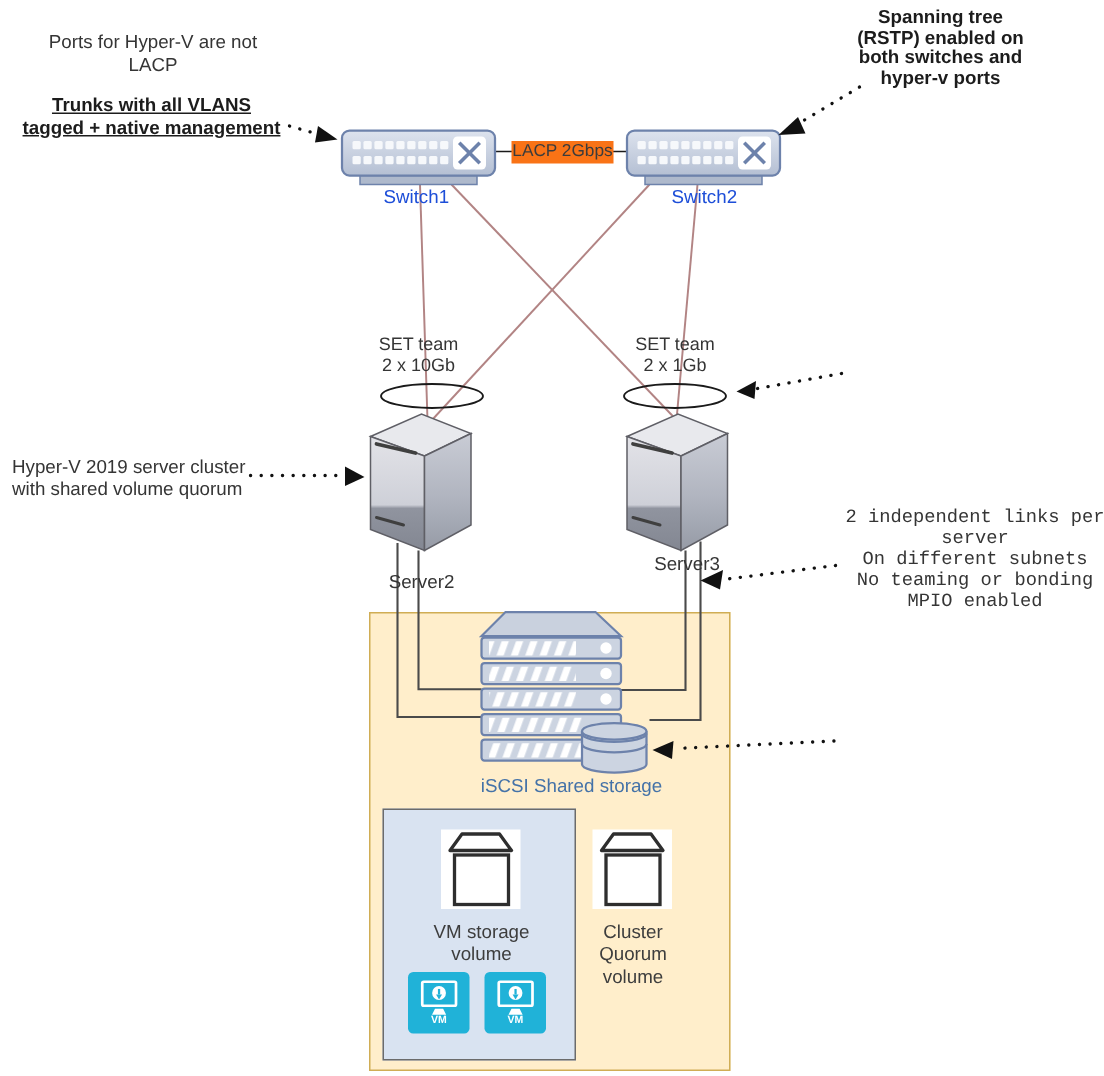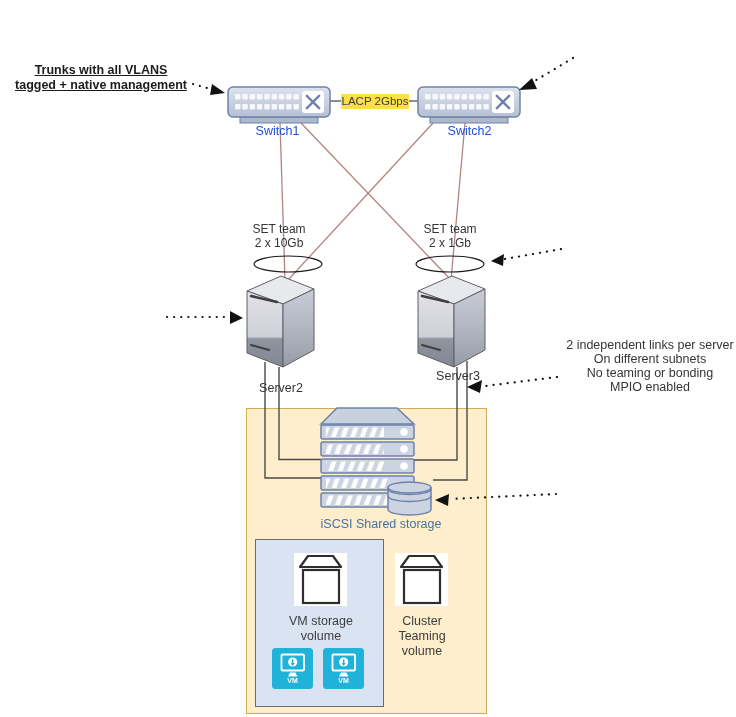--- a/index.html
+++ b/index.html
@@ -14,25 +14,25 @@
   .txt{position:absolute;z-index:2;white-space:pre-line;color:#353535;
        font-size:12.5px;line-height:14.5px;text-align:center;}
   .bold{font-weight:bold;color:#1c1c1c;}
   .blue{color:#1d4ed8;}
   .left-align{text-align:left;}
   #ann-ports{left:22px;top:21px;width:160px;}
   #ann-trunks{left:10px;top:63px;width:182px;text-decoration:underline;}
   #ann-spanning{left:551px;top:5px;width:152px;line-height:13.5px;}
   #ann-set{left:561px;top:221px;width:176px;line-height:15px;}
   #ann-hyperv{left:8px;top:304px;width:164px;}
-  #ann-links{left:563px;top:338px;width:174px;line-height:14px;}
+  #ann-links{left:563px;top:338px;width:174px;line-height:14px;font-family:Liberation Mono, monospace;}
   #ann-storage{left:557px;top:473px;width:180px;line-height:15.5px;}
   #lbl-switch1{left:240px;top:124px;width:75px;}
   #lbl-switch2{left:432px;top:124px;width:75px;}
-  #lbl-lacp{left:341px;top:94px;width:68px;font-size:11.5px;background:#fde047;color:#3c3c3c;}
+  #lbl-lacp{left:341px;top:94px;width:68px;font-size:11.5px;background:#f97316;color:#3c3c3c;}
   #lbl-set-left{left:246px;top:223px;width:66px;font-size:12px;line-height:13.5px;}
   #lbl-set-right{left:417px;top:223px;width:66px;font-size:12px;line-height:13.5px;}
   #lbl-server2{left:246px;top:369px;width:70px;margin-top:12px;}
   #lbl-server3{left:423px;top:369px;width:70px;}
   #lbl-iscsi{left:306px;top:517px;width:130px;color:#4472a8;margin-left:10px;}
   #lbl-vmvol{left:282px;top:614px;width:78px;line-height:15px;color:#3d3d3d;}
   #lbl-quorum{left:378px;top:614px;width:88px;line-height:15px;color:#3d3d3d;}
   .vm-badge{position:absolute;z-index:2;width:41px;text-align:center;
        font-size:7px;font-weight:bold;color:#fff;}
   #lbl-vm1{left:272px;top:677px;}
@@ -191,36 +191,44 @@
       <polygon points="491,261 504,254 503,266" stroke="none"></polygon>
       <line x1="167" y1="317" x2="228" y2="317"></line>
       <polygon points="243,318 230,311 230,324" stroke="none"></polygon>
       <line x1="557" y1="377" x2="485" y2="386"></line>
       <polygon points="467,387 482,380 480,393" stroke="none"></polygon>
       <line x1="556" y1="494" x2="450" y2="499"></line>
       <polygon points="435,500 449,494 448,506" stroke="none"></polygon>
     </g>
   </svg>
 
+  <div class="txt" id="ann-ports">Ports for Hyper-V are not
+LACP</div>
   <div class="txt bold" id="ann-trunks">Trunks with all VLANS
 tagged + native management</div>
+  <div class="txt bold" id="ann-spanning">Spanning tree
+(RSTP) enabled on
+both switches and
+hyper-v ports</div>
+  <div class="txt left-align" id="ann-hyperv">Hyper-V 2019 server cluster
+with shared volume quorum</div>
   <div class="txt" id="ann-links">2 independent links per server
 On different subnets
 No teaming or bonding
 MPIO enabled</div>
 
   <div class="txt blue" id="lbl-switch1">Switch1</div>
   <div class="txt blue" id="lbl-switch2">Switch2</div>
   <div class="txt" id="lbl-lacp">LACP 2Gbps</div>
   <div class="txt" id="lbl-set-left">SET team
 2 x 10Gb</div>
   <div class="txt" id="lbl-set-right">SET team
 2 x 1Gb</div>
   <div class="txt" id="lbl-server2">Server2</div>
   <div class="txt" id="lbl-server3">Server3</div>
   <div class="txt" id="lbl-iscsi">iSCSI Shared storage</div>
   <div class="txt" id="lbl-vmvol">VM storage
 volume</div>
-  <div class="txt" id="lbl-quorum">Cluster Teaming
+  <div class="txt" id="lbl-quorum">Cluster Quorum
 volume</div>
   <div class="vm-badge" id="lbl-vm1">VM</div>
   <div class="vm-badge" id="lbl-vm2">VM</div>
 </div>
 
 </body></html>

